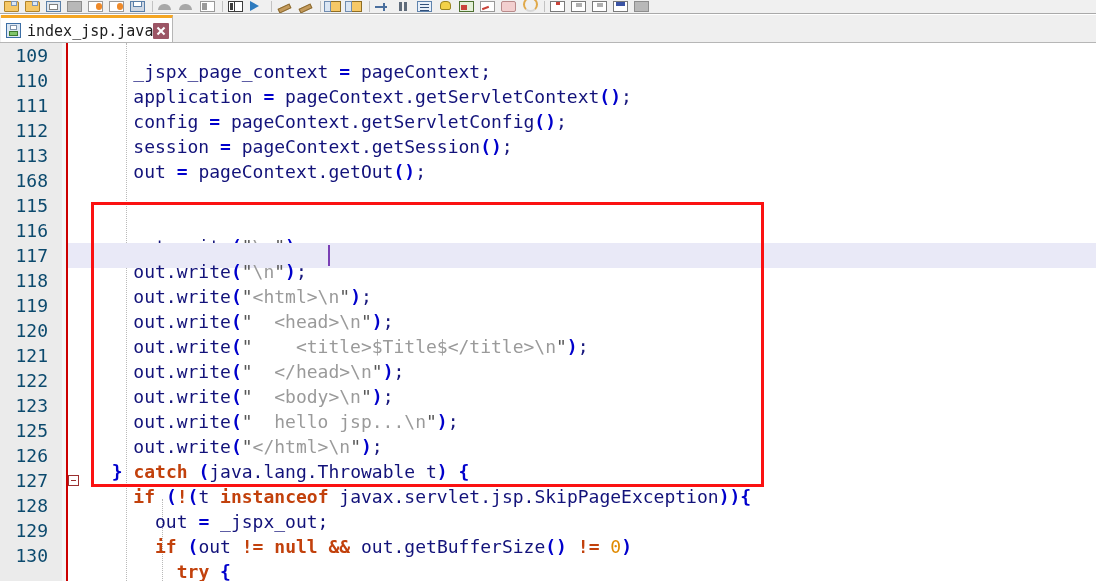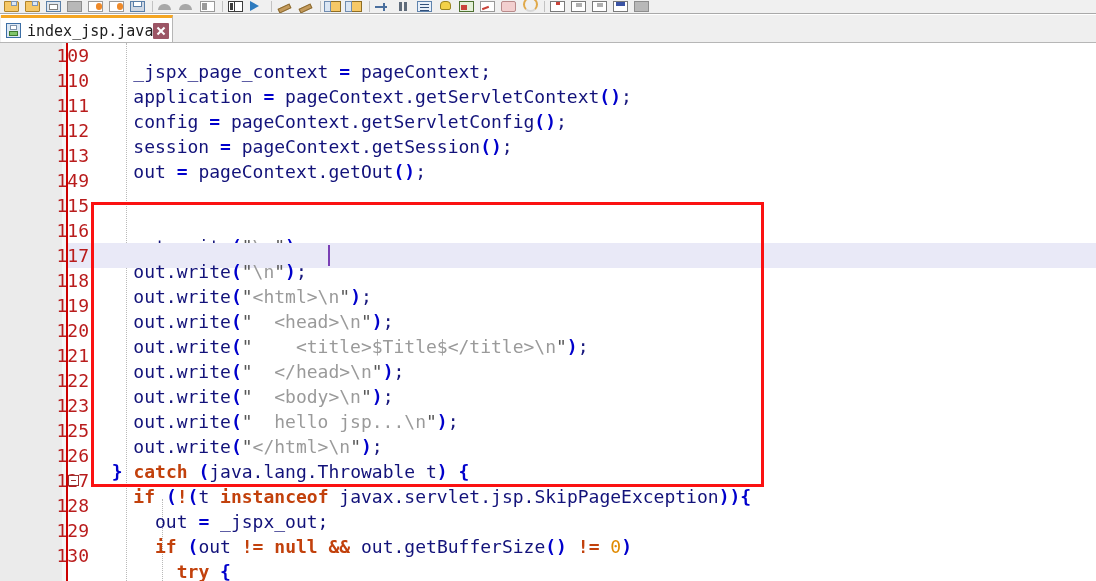--- a/index.html
+++ b/index.html
@@ -238,23 +238,22 @@
     width: 1028px; height: 25px;
     background: #e9e9f7;
   }
   .ln {
     position: absolute;
     left: 0; top: 0;
     width: 48px;
     text-align: right;
     font-family: "DejaVu Sans Mono", monospace;
     font-size: 18px;
-    color: #b91c1c;
+    color: #0c4a6e;
     line-height: 25px;
-    margin-left: 41px;
   }
   .code {
     position: absolute;
     left: 90px; top: 16px;
     font-family: "DejaVu Sans Mono", monospace;
     font-size: 18px;
     line-height: 25px;
     color: #1a1a6e;
     white-space: pre;
   }
@@ -430,21 +429,21 @@
     <div class="change-bar"></div>
     <div class="gutter-right-fill"></div>
     <div class="indent-guide"></div>
     <div class="indent-guide2"></div>
     <div class="code-area" id="code-area">
         <div class="row"><span class="ln">109</span><span class="code"><span class="t-plain">    _jspx_page_context </span><span class="t-op">=</span><span class="t-plain"> pageContext;</span></span></div>
         <div class="row"><span class="ln">110</span><span class="code"><span class="t-plain">    application </span><span class="t-op">=</span><span class="t-plain"> pageContext.getServletContext</span><span class="t-paren">()</span><span class="t-punct">;</span></span></div>
         <div class="row"><span class="ln">111</span><span class="code"><span class="t-plain">    config </span><span class="t-op">=</span><span class="t-plain"> pageContext.getServletConfig</span><span class="t-paren">()</span><span class="t-punct">;</span></span></div>
         <div class="row"><span class="ln">112</span><span class="code"><span class="t-plain">    session </span><span class="t-op">=</span><span class="t-plain"> pageContext.getSession</span><span class="t-paren">()</span><span class="t-punct">;</span></span></div>
         <div class="row"><span class="ln">113</span><span class="code"><span class="t-plain">    out </span><span class="t-op">=</span><span class="t-plain"> pageContext.getOut</span><span class="t-paren">()</span><span class="t-punct">;</span></span></div>
-        <div class="row"><span class="ln">149</span></div>
+        <div class="row"><span class="ln">168</span></div>
         <div class="row"><span class="ln">115</span><span class="code"></span></div>
         <div class="row"><span class="ln">116</span><span class="code"><span class="t-plain">    out.write</span><span class="t-paren">(</span><span class="t-quote">"</span><span class="t-str">\n</span><span class="t-quote">"</span><span class="t-paren">)</span><span class="t-punct">;</span></span></div>
         <div class="row hl"><span class="ln">117</span><span class="code"><span class="t-plain">    out.write</span><span class="t-paren">(</span><span class="t-quote">"</span><span class="t-str">\n</span><span class="t-quote">"</span><span class="t-paren">)</span><span class="t-punct">;</span></span><span class="caret" style="left: 328.26px;"></span></div>
         <div class="row"><span class="ln">118</span><span class="code"><span class="t-plain">    out.write</span><span class="t-paren">(</span><span class="t-quote">"</span><span class="t-str">&lt;html&gt;\n</span><span class="t-quote">"</span><span class="t-paren">)</span><span class="t-punct">;</span></span></div>
         <div class="row"><span class="ln">119</span><span class="code"><span class="t-plain">    out.write</span><span class="t-paren">(</span><span class="t-quote">"</span><span class="t-str">  &lt;head&gt;\n</span><span class="t-quote">"</span><span class="t-paren">)</span><span class="t-punct">;</span></span></div>
         <div class="row"><span class="ln">120</span><span class="code"><span class="t-plain">    out.write</span><span class="t-paren">(</span><span class="t-quote">"</span><span class="t-str">    &lt;title&gt;$Title$&lt;/title&gt;\n</span><span class="t-quote">"</span><span class="t-paren">)</span><span class="t-punct">;</span></span></div>
         <div class="row"><span class="ln">121</span><span class="code"><span class="t-plain">    out.write</span><span class="t-paren">(</span><span class="t-quote">"</span><span class="t-str">  &lt;/head&gt;\n</span><span class="t-quote">"</span><span class="t-paren">)</span><span class="t-punct">;</span></span></div>
         <div class="row"><span class="ln">122</span><span class="code"><span class="t-plain">    out.write</span><span class="t-paren">(</span><span class="t-quote">"</span><span class="t-str">  &lt;body&gt;\n</span><span class="t-quote">"</span><span class="t-paren">)</span><span class="t-punct">;</span></span></div>
         <div class="row"><span class="ln">123</span><span class="code"><span class="t-plain">    out.write</span><span class="t-paren">(</span><span class="t-quote">"</span><span class="t-str">  hello jsp...\n</span><span class="t-quote">"</span><span class="t-paren">)</span><span class="t-punct">;</span></span></div>
         <div class="row"><span class="ln">125</span><span class="code"><span class="t-plain">    out.write</span><span class="t-paren">(</span><span class="t-quote">"</span><span class="t-str">&lt;/html&gt;\n</span><span class="t-quote">"</span><span class="t-paren">)</span><span class="t-punct">;</span></span></div>

